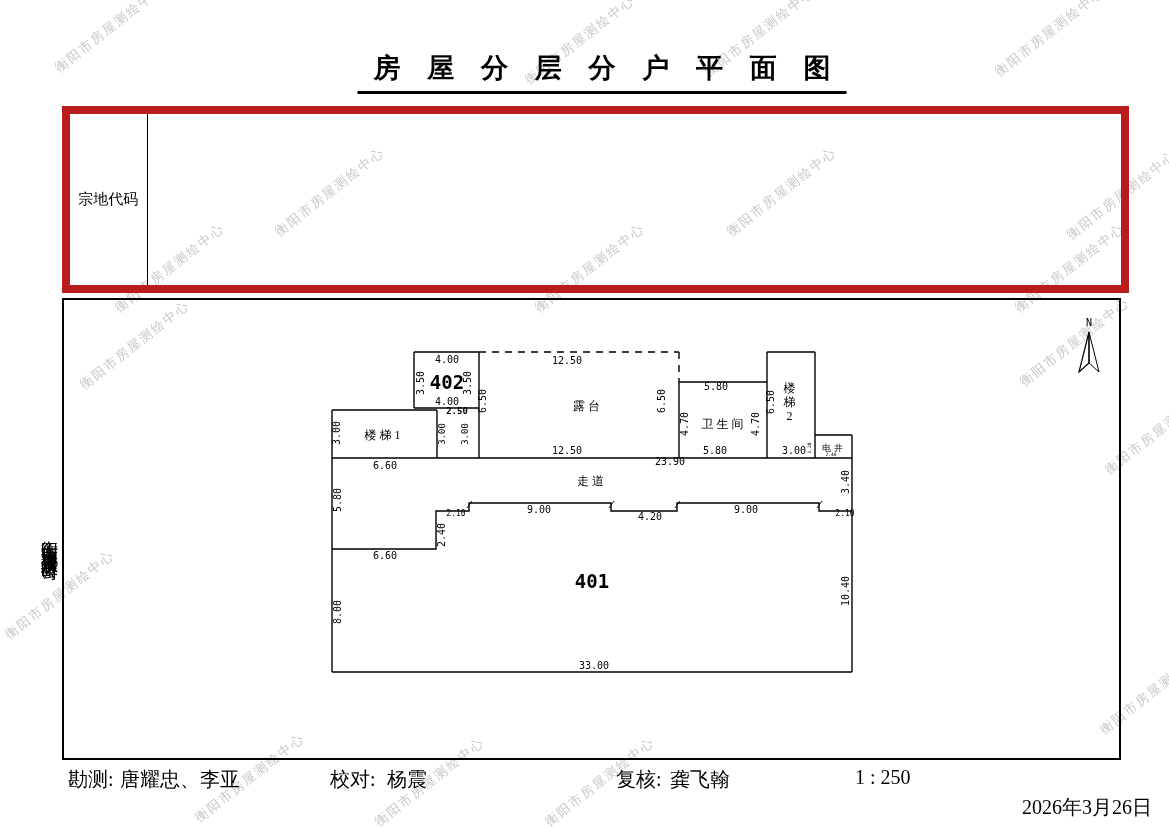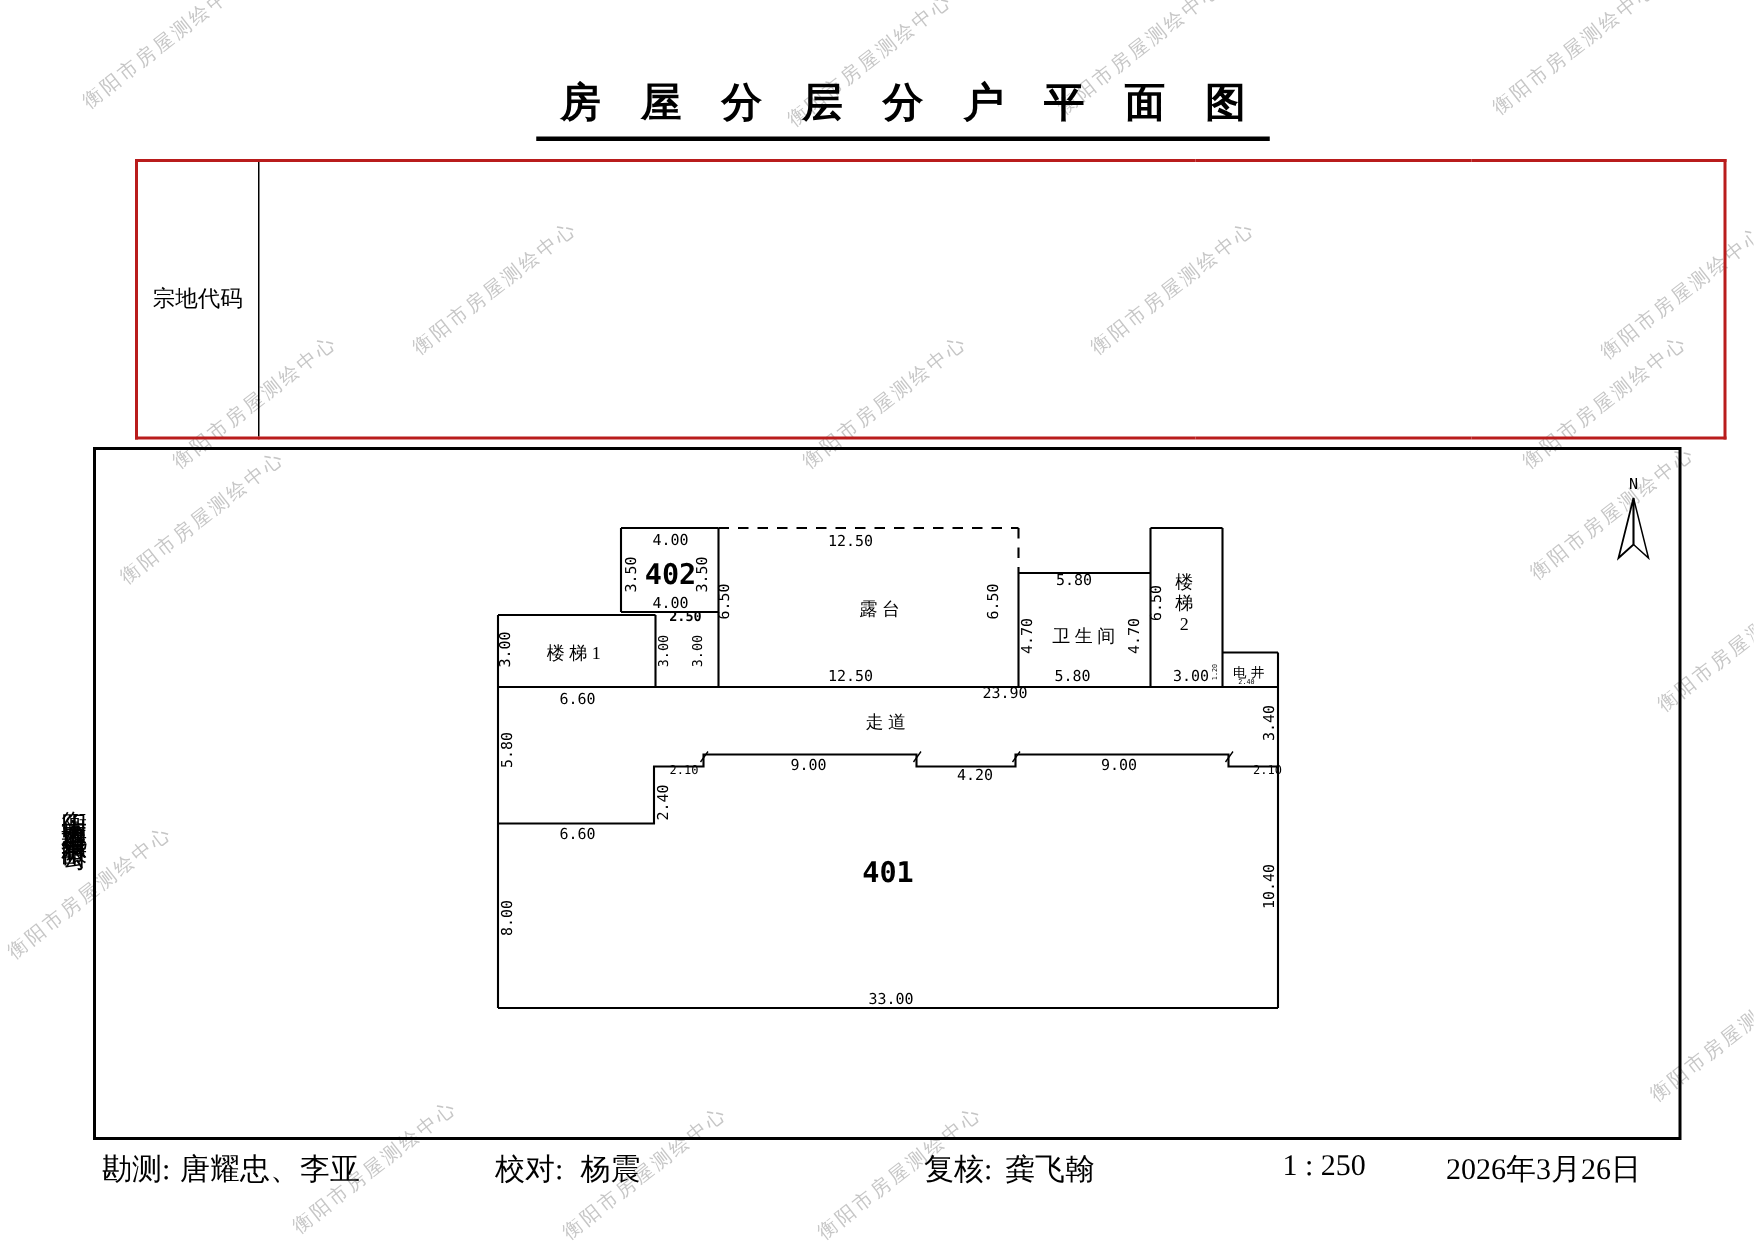--- a/index.html
+++ b/index.html
@@ -25,21 +25,21 @@
   
   #info-table{
     position:absolute;left:62px;top:106px;width:1059px;height:187px;
     border-collapse:collapse;table-layout:fixed;background:transparent;
   }
   #info-table td{
     border:1px solid #000;font-size:15px;text-align:center;vertical-align:middle;
     white-space:pre;overflow:hidden;padding:0 2px;
     font-family:"Liberation Serif",serif;
   }
-  #info-table{border:2px solid #b91c1c;margin-left:28px;}
+  #info-table{border:8px solid #b91c1c;}
   #info-table td.num{font-family:"DejaVu Sans Mono",monospace;font-size:14px;}
   
   #plan-box{
     position:absolute;left:62px;top:298px;width:1055px;height:458px;
     border:2px solid #000;background:transparent;
   }
   #plan-svg{position:absolute;left:0;top:0;}
   #plan-svg path, #plan-svg line{stroke:#000;fill:none;}
   .wall{stroke-width:1.4px;}
   .wall-thin{stroke-width:0.9px;}
@@ -190,16 +190,16 @@
   <div id="side-company">衡阳市大雁地理信息有限公司</div>
 
   <div id="footer">
       <div class="footer-item" style="left: 68px;">勘测:</div>
       <div class="footer-item" style="left: 120px;">唐耀忠、李亚</div>
       <div class="footer-item" style="left: 330px;">校对:</div>
       <div class="footer-item" style="left: 387px;">杨震</div>
       <div class="footer-item" style="left: 616px;">复核:</div>
       <div class="footer-item" style="left: 670px; text-align: center;">龚飞翰</div>
       <div class="footer-item" style="left: 855px; text-align: center;">1 : 250</div>
-      <div class="footer-item" style="left: 964px;">2026年3月26日</div>
+      <div class="footer-item" style="left: 1022px; margin-top: 28px;">2026年3月26日</div>
     </div>
 
 </div>
 
 </body></html>

